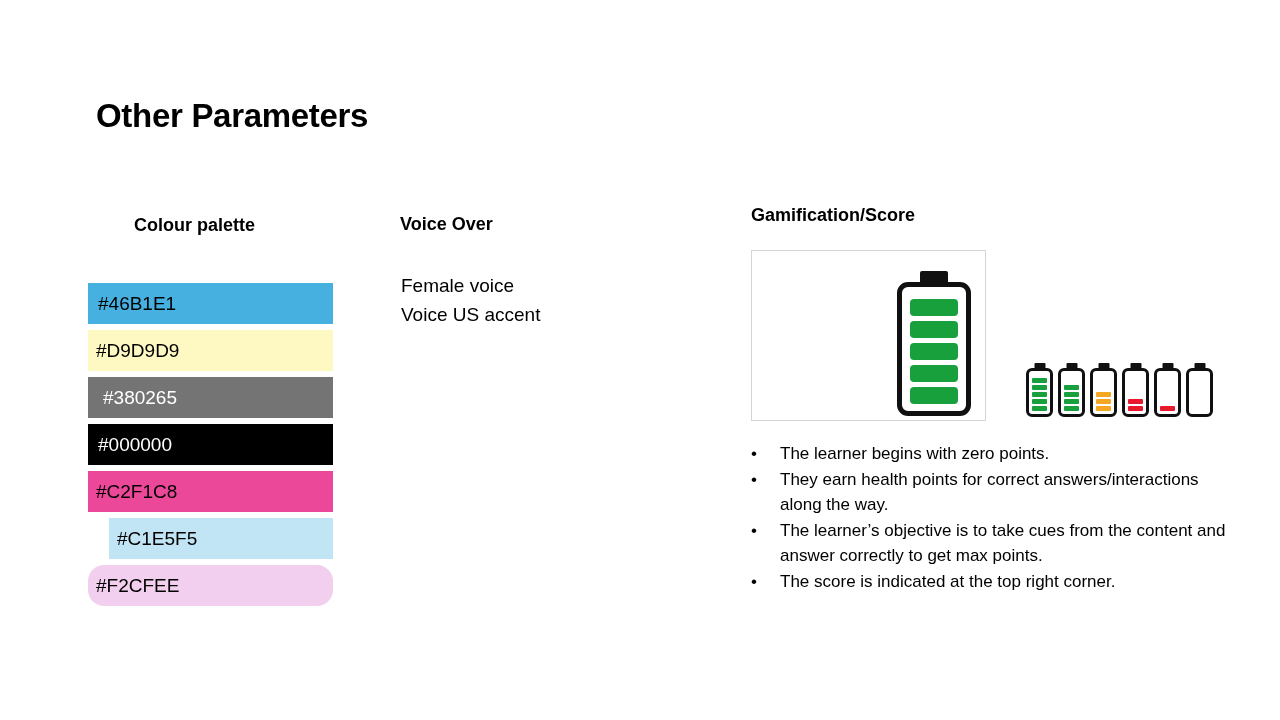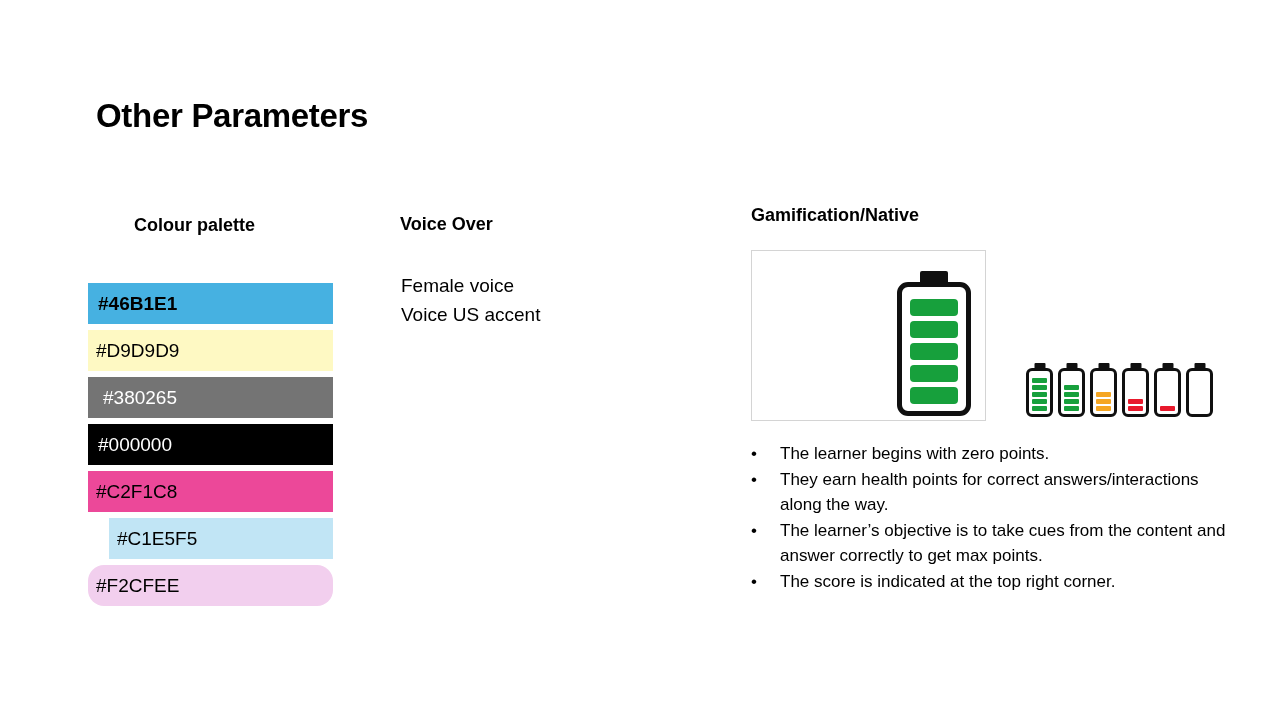--- a/index.html
+++ b/index.html
@@ -214,21 +214,21 @@
 </head>
 <body>
 
 <div class="slide">
 
   <div class="slide-title">Other Parameters</div>
 
   <div class="col-heading" id="heading-palette">Colour palette</div>
 
   <div class="palette" id="palette-swatches">
-      <div class="swatch" style="background: rgb(70, 177, 225); font-weight: bold;">
+      <div class="swatch" style="background: rgb(70, 177, 225);">
         <span class="swatch-label" style="color: rgb(0, 0, 0); margin-left: 10px;">#46B1E1</span>
       </div>
       <div class="swatch" style="background: #fef9c3;">
         <span class="swatch-label" style="color: rgb(0, 0, 0); margin-left: 8px;">#D9D9D9</span>
       </div>
       <div class="swatch" style="background: rgb(116, 116, 116);">
         <span class="swatch-label" style="color: rgb(255, 255, 255); margin-left: 15px;">#380265</span>
       </div>
       <div class="swatch" style="background: rgb(0, 0, 0);">
         <span class="swatch-label" style="color: rgb(255, 255, 255); margin-left: 10px;">#000000</span>
@@ -244,21 +244,21 @@
       </div>
     </div>
 
   <div class="col-heading" id="heading-voice">Voice Over</div>
 
   <div class="voice-list" id="voice-lines">
       <div class="voice-line">Female voice</div>
       <div class="voice-line">Voice US accent</div>
     </div>
 
-  <div class="col-heading" id="heading-gamify">Gamification/Native</div>
+  <div class="col-heading" id="heading-gamify">Gamification/Score</div>
 
   <div class="score-box">
     <div class="battery battery-main" id="battery-main">
       <div class="cap"></div>
       <div class="shell">
           <div class="bar" style="background: rgb(23, 160, 60);"></div>
           <div class="bar" style="background: rgb(23, 160, 60);"></div>
           <div class="bar" style="background: rgb(23, 160, 60);"></div>
           <div class="bar" style="background: rgb(23, 160, 60);"></div>
           <div class="bar" style="background: rgb(23, 160, 60);"></div>

